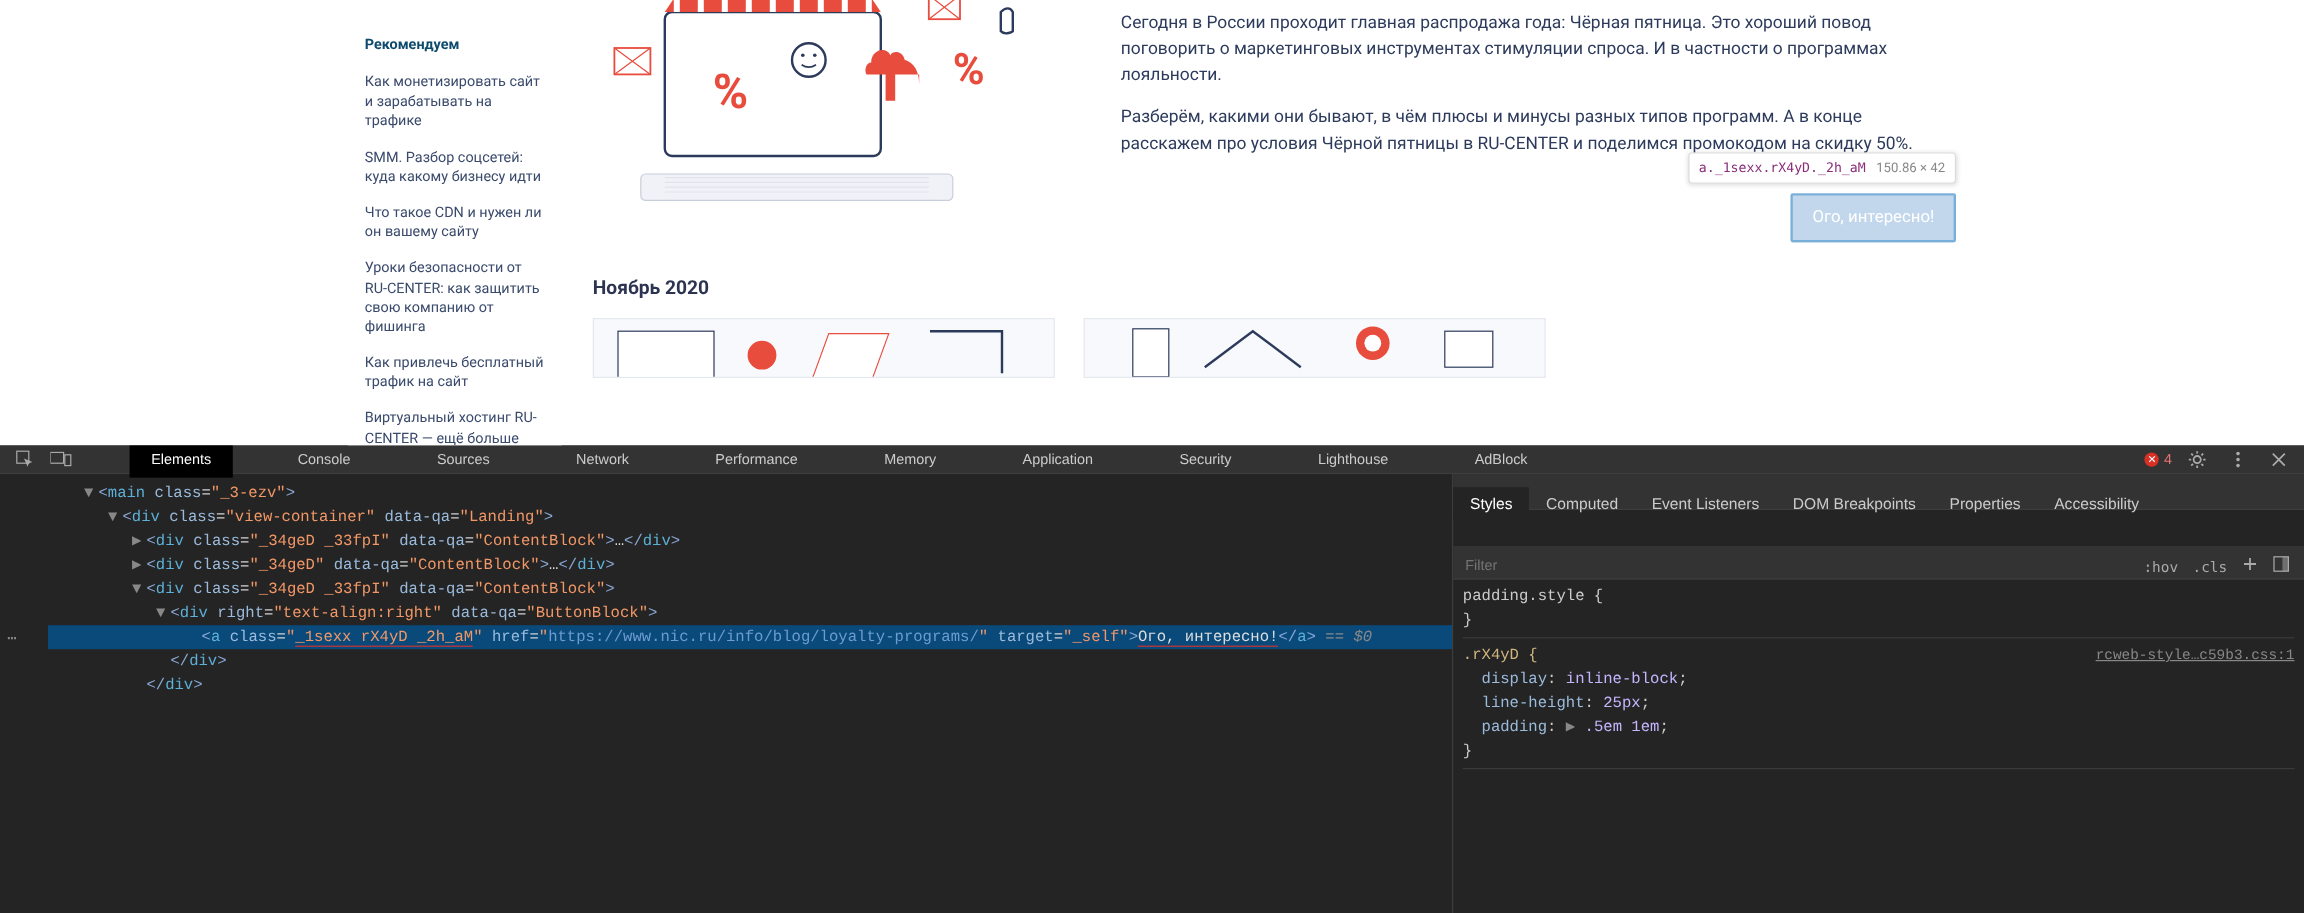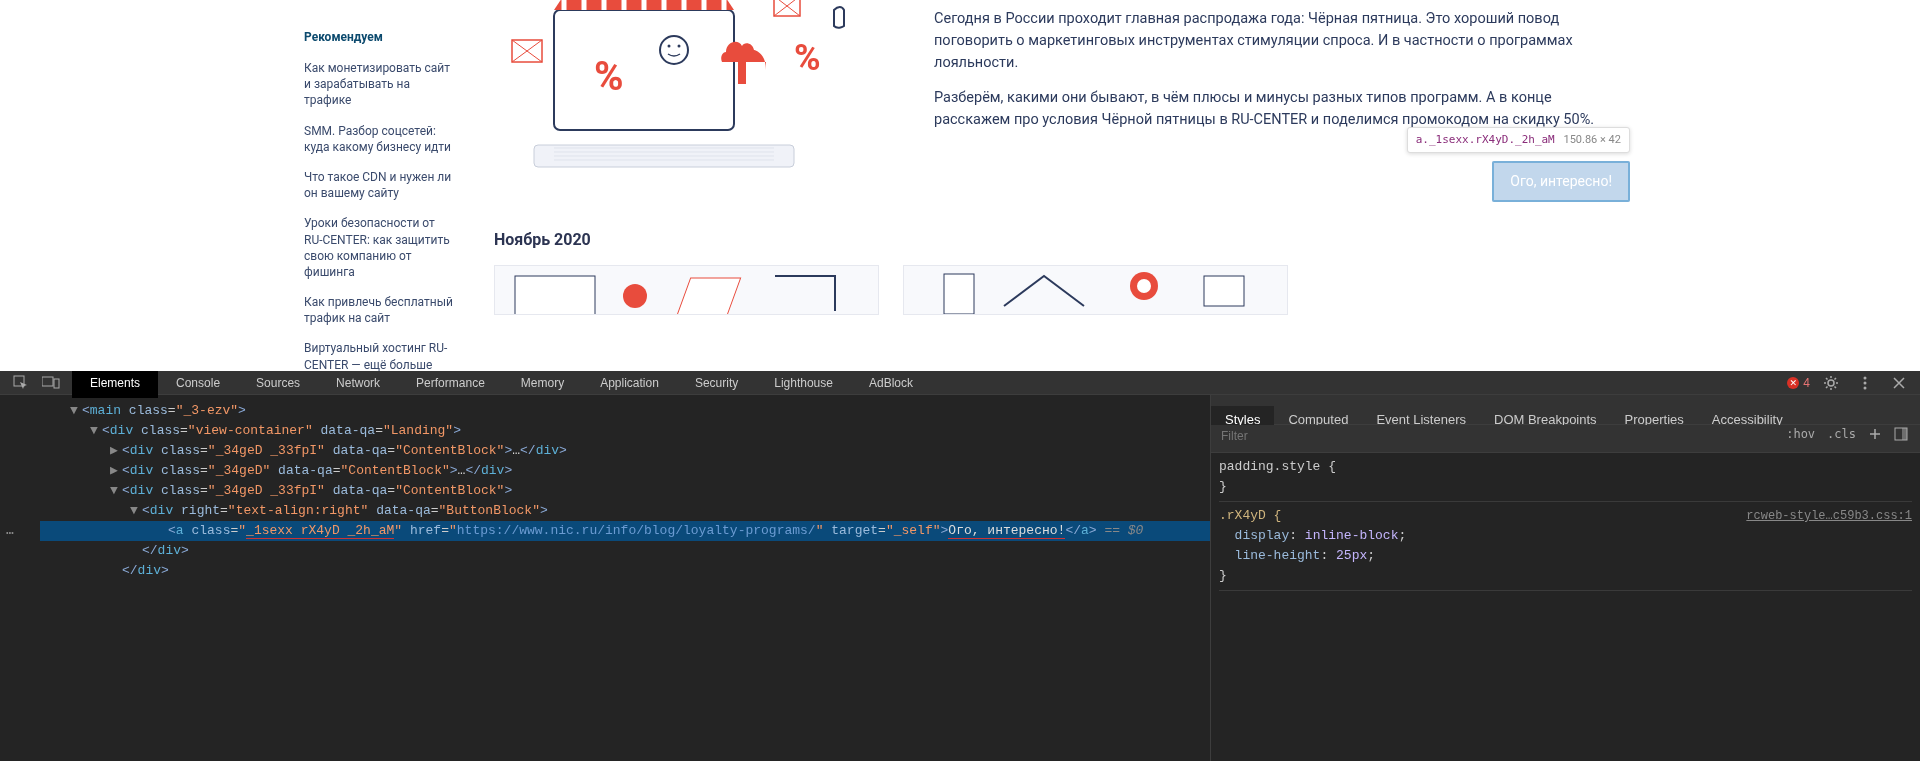--- a/index.html
+++ b/index.html
@@ -124,20 +124,21 @@
   font-size: 12px;
   display: flex;
   flex-direction: column;
 }
 .devtools-tabbar {
   height: 24px;
   background: #333;
   display: flex;
   align-items: center;
   border-bottom: 1px solid #3d3d3d;
+  gap: 36px;
 }
 .devtools-prefix {
   display: flex;
   align-items: center;
   gap: 4px;
   padding: 0 8px;
 }
 .devtools-icon-btn {
   width: 26px;
   height: 26px;
@@ -244,23 +245,24 @@
   margin-top: 20px;
 }
 .styles-subtab.active {
   background: #242424;
   color: #fff;
 }
 .styles-toolbar {
   height: 28px;
   background: #333;
   display: flex;
-  align-items: flex-start;
+  align-items: flex-end;
   border-bottom: 1px solid #3d3d3d;
   padding: 0 6px;
+  margin-top: 30px;
 }
 .styles-filter {
   flex: 1;
   background: transparent;
   border: none;
   color: #aaa;
   font-size: 12px;
   outline: none;
   padding: 4px;
 }
@@ -469,18 +471,19 @@
       <div class="styles-body">
         <div class="rule">
           <div>padding.style {</div>
           <div>}</div>
         </div>
         <div class="rule">
           <span class="source-link">rcweb-style…c59b3.css:1</span>
           <div><span class="selector">.rX4yD {</span></div>
           <div>&nbsp;&nbsp;<span class="prop-name">display</span>: <span class="prop-val">inline-block</span>;</div>
           <div>&nbsp;&nbsp;<span class="prop-name">line-height</span>: <span class="prop-val">25px</span>;</div>
+          <div>&nbsp;&nbsp;<span class="prop-name">padding</span>: <span class="expand-tri">▶ </span><span class="prop-val">.5em 1em</span>;</div>
           <div>}</div>
         </div>
       </div>
     </div>
   </div>
 </div>
 
 </body></html>

